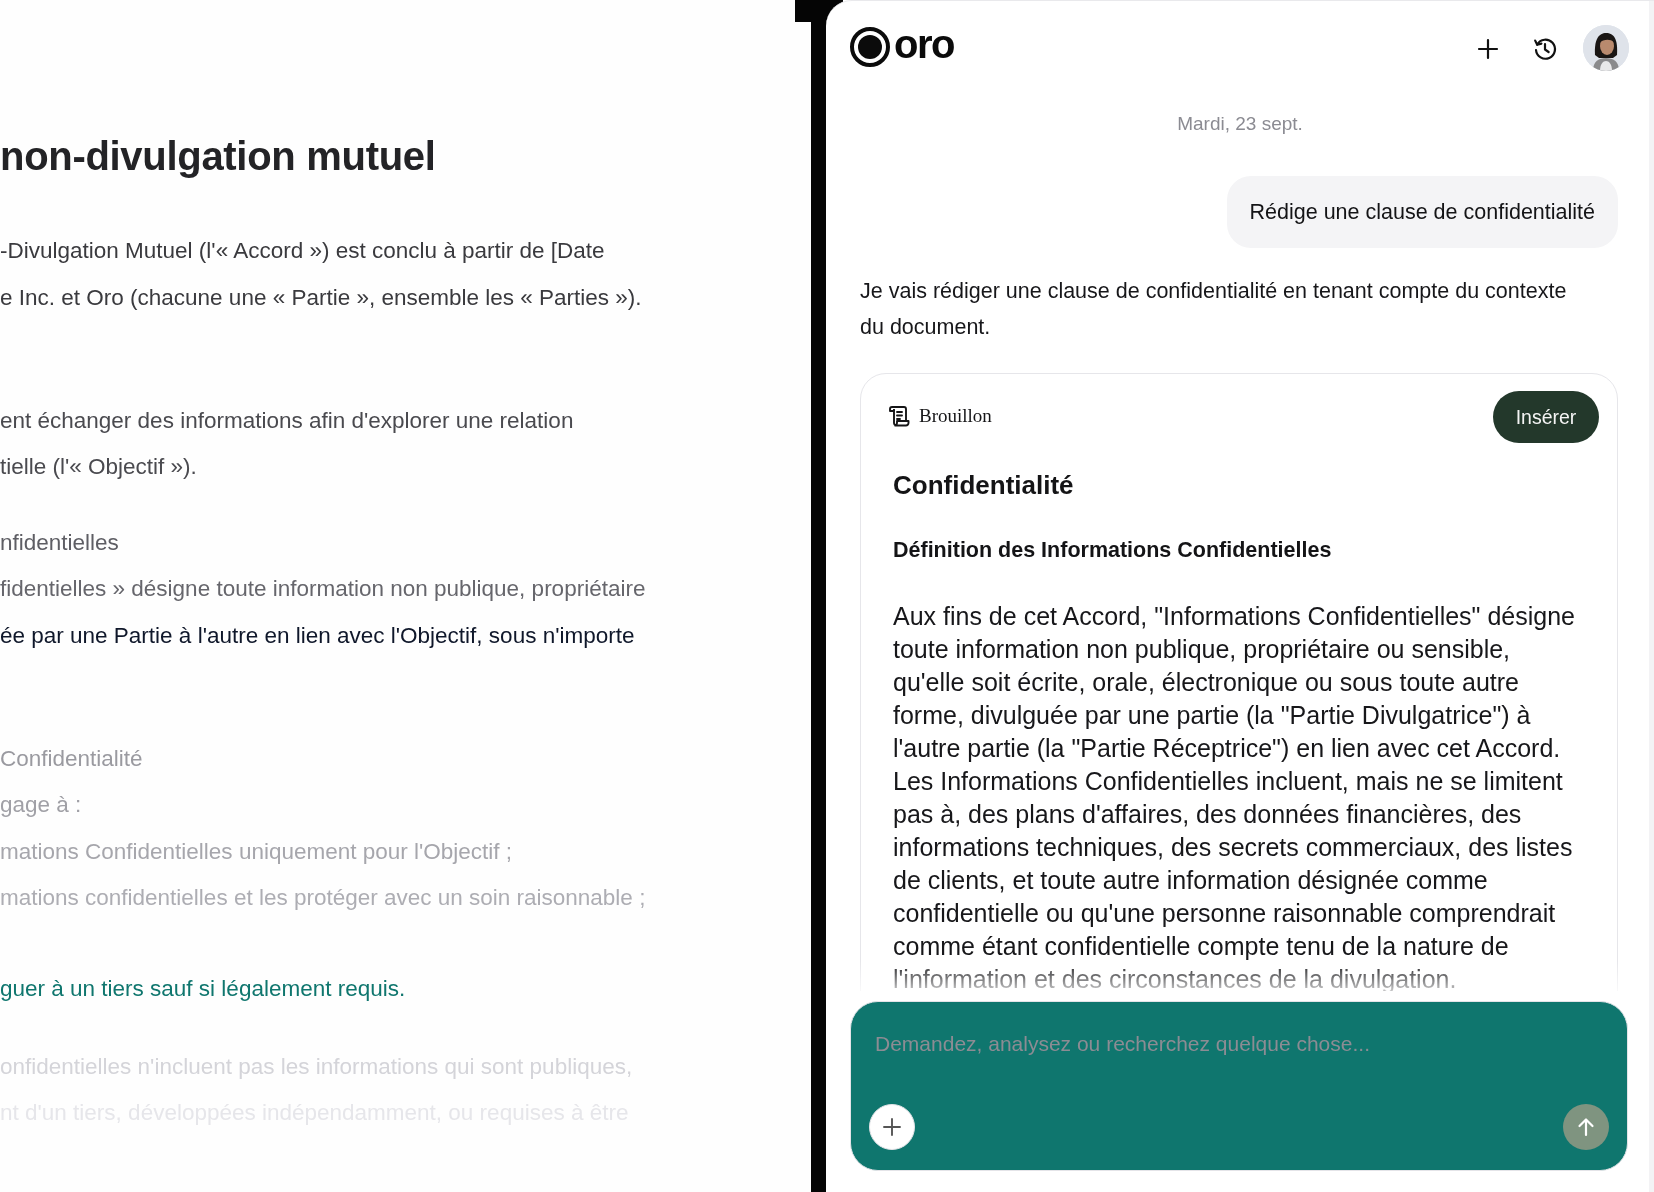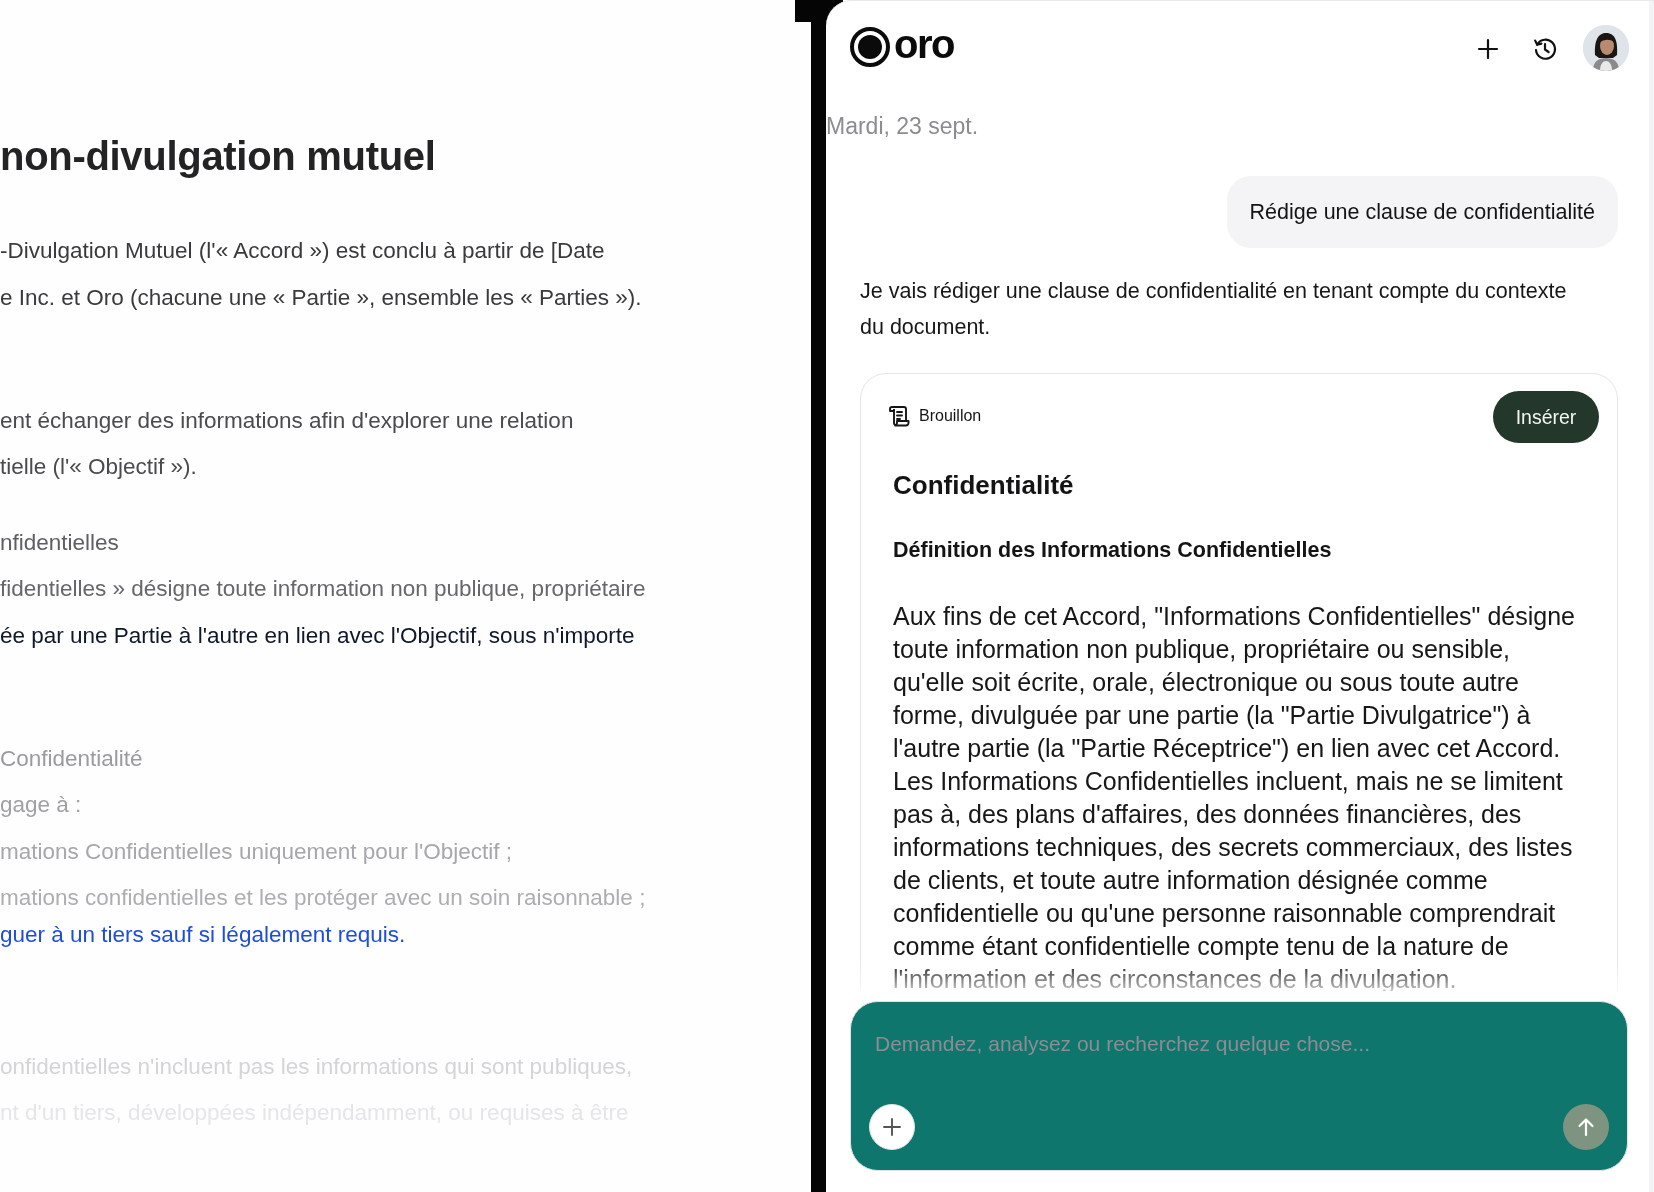--- a/index.html
+++ b/index.html
@@ -23,29 +23,29 @@
   .header { position: absolute; left: 0; top: 0; width: 828px; height: 96px; }
   .logo { position: absolute; left: 24px; top: 26px; display: flex; align-items: center; gap: 4px; }
   .logo-mark { width: 40px; height: 40px; border-radius: 50%; border: 4px solid #0b0b0b; display: flex; align-items: center; justify-content: center; }
   .logo-mark .dot { width: 24px; height: 24px; background: #0b0b0b; border-radius: 50%; }
   .logo-text { font-size: 40px; font-weight: 700; color: #0b0b0b; letter-spacing: -1.5px; line-height: 40px; margin-top: -6px; }
 
   .hdr-btn { position: absolute; top: 30px; width: 36px; height: 36px; display: flex; align-items: center; justify-content: center; cursor: pointer; }
   .hdr-btn svg { display: block; }
   .avatar { position: absolute; left: 757px; top: 24px; width: 46px; height: 46px; border-radius: 50%; background: #dfe3ea; overflow: hidden; }
 
-  .date-label { position: absolute; left: 0; width: 828px; top: 112px; text-align: left; font-size: 23px; color: #8b8b92; }
+  .date-label { position: absolute; left: 0; width: 828px; top: 112px; text-align: center; font-size: 19px; color: #8b8b92; }
 
   .user-bubble { position: absolute; right: 36px; top: 175px; height: 72px; padding: 0 23px; background: #f4f4f6; border-radius: 24px; display: flex; align-items: center; font-size: 21.5px; color: #141416; white-space: nowrap; }
 
   .assistant-text { position: absolute; left: 34px; top: 272px; width: 720px; font-size: 21.5px; line-height: 36px; color: #17171a; }
 
   .draft-card { position: absolute; left: 34px; top: 372px; width: 758px; height: 700px; border: 1.5px solid #e6e6ea; border-radius: 26px; background: #ffffff; }
   .draft-head { position: absolute; left: 26px; top: 30px; display: flex; align-items: center; gap: 8px; }
-  .draft-head-label { font-size: 16px; color: #151517; }
+  .draft-head-label { font-size: 19px; color: #151517; font-family: Liberation Serif, serif; }
   .insert-btn { position: absolute; right: 18px; top: 17px; width: 106px; height: 52px; border-radius: 26px; background: #23382b; color: #f4f4f4; font-size: 19.5px; display: flex; align-items: center; justify-content: center; cursor: pointer; border: none; }
   .draft-title { position: absolute; left: 32px; top: 96px; font-size: 26px; font-weight: 700; color: #141416; }
   .draft-subtitle { position: absolute; left: 32px; top: 164px; font-size: 21.5px; font-weight: 700; color: #141416; }
   .draft-body { position: absolute; left: 32px; top: 226px; width: 690px; font-size: 25px; line-height: 33px; color: #17171a; }
 
   .fade-bottom { position: absolute; left: 0; top: 960px; width: 828px; height: 40px; background: linear-gradient(to bottom, rgba(255,255,255,0), #ffffff); }
   .composer-bg { position: absolute; left: 0; top: 990px; width: 828px; height: 202px; background: #ffffff; }
 
   .composer { position: absolute; left: 24px; top: 1000px; width: 778px; height: 170px; border: 1.5px solid #e4e4e8; border-radius: 28px; background: #0f766e; }
   .composer-input { position: absolute; left: 24px; top: 22px; width: 720px; height: 40px; border: none; outline: none; background: transparent; font-family: "Liberation Sans", sans-serif; font-size: 21px; color: #1b1b1f; }
@@ -64,21 +64,21 @@
         <div class="doc-line" style="left: 452px; top: 285px; color: rgb(58, 58, 62);">e Inc. et Oro (chacune une « Partie », ensemble les « Parties »).</div>
         <div class="doc-line" style="left: 452px; top: 408px; color: rgb(74, 74, 79);">ent échanger des informations afin d'explorer une relation</div>
         <div class="doc-line" style="left: 452px; top: 454px; color: rgb(74, 74, 79);">tielle (l'« Objectif »).</div>
         <div class="doc-line" style="left: 452px; top: 530px; color: rgb(94, 94, 100);">nfidentielles</div>
         <div class="doc-line" style="left: 452px; top: 576px; color: rgb(102, 102, 108);">fidentielles » désigne toute information non publique, propriétaire</div>
         <div class="doc-line" style="left: 440px; top: 623px; color: #0f172a; padding-left: 12px;">ée par une Partie à l'autre en lien avec l'Objectif, sous n'importe</div>
         <div class="doc-line" style="left: 452px; top: 746px; color: rgb(154, 154, 160);">Confidentialité</div>
         <div class="doc-line" style="left: 452px; top: 792px; color: rgb(160, 160, 166);">gage à :</div>
         <div class="doc-line" style="left: 452px; top: 839px; color: rgb(166, 166, 172);">mations Confidentielles uniquement pour l'Objectif ;</div>
         <div class="doc-line" style="left: 452px; top: 885px; color: rgb(173, 173, 179);">mations confidentielles et les protéger avec un soin raisonnable ;</div>
-        <div class="doc-line" style="left: 452px; top: 922px; color: #1d4ed8;">guer à un tiers sauf si légalement requis.</div>
+        <div class="doc-line" style="left: 452px; top: 976px; color: #0f766e;">guer à un tiers sauf si légalement requis.</div>
         <div class="doc-line" style="left: 452px; top: 1054px; color: rgb(212, 212, 217);">onfidentielles n'incluent pas les informations qui sont publiques,</div>
         <div class="doc-line" style="left: 452px; top: 1100px; color: rgb(230, 230, 234);">nt d'un tiers, développées indépendamment, ou requises à être</div>
       </div>
   </div>
 </div>
 
 <div class="divider"></div>
 <div class="divider-top"></div>
 
 <div class="chat-pane">

